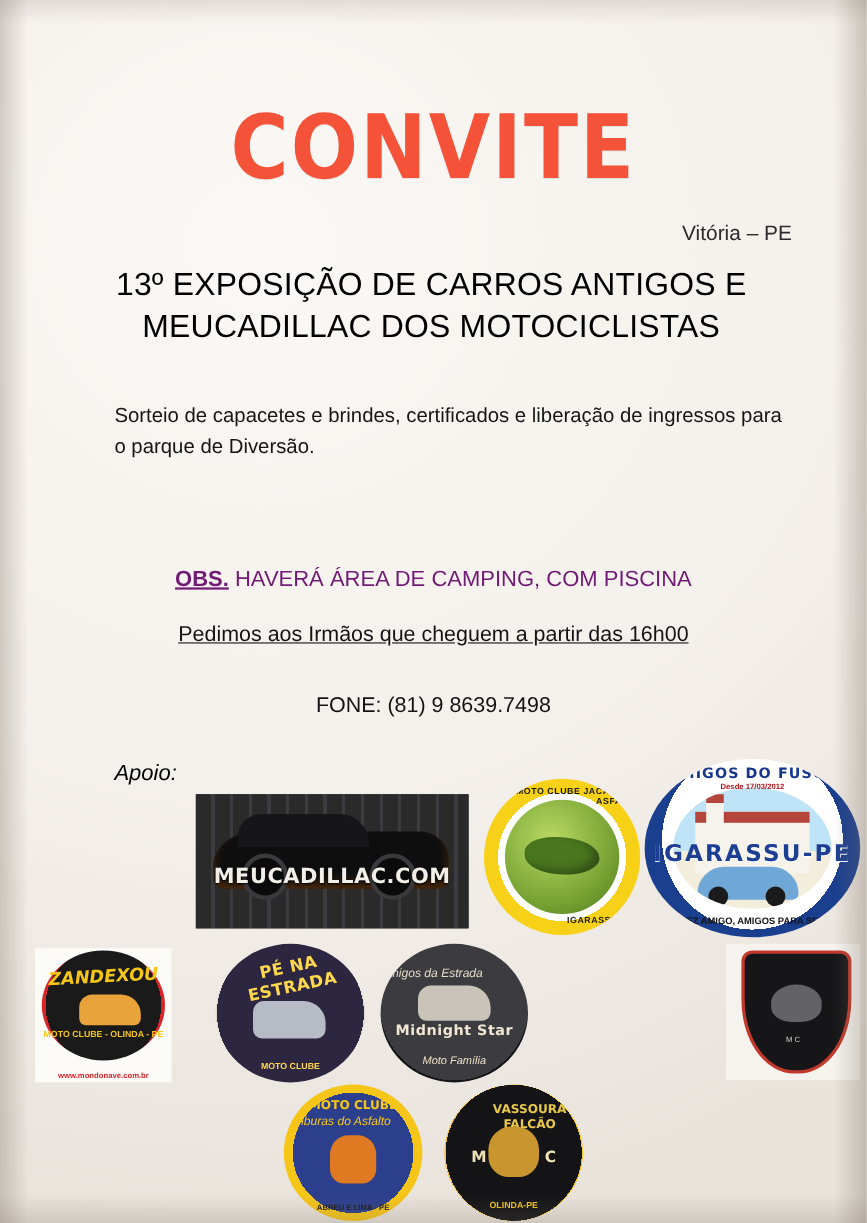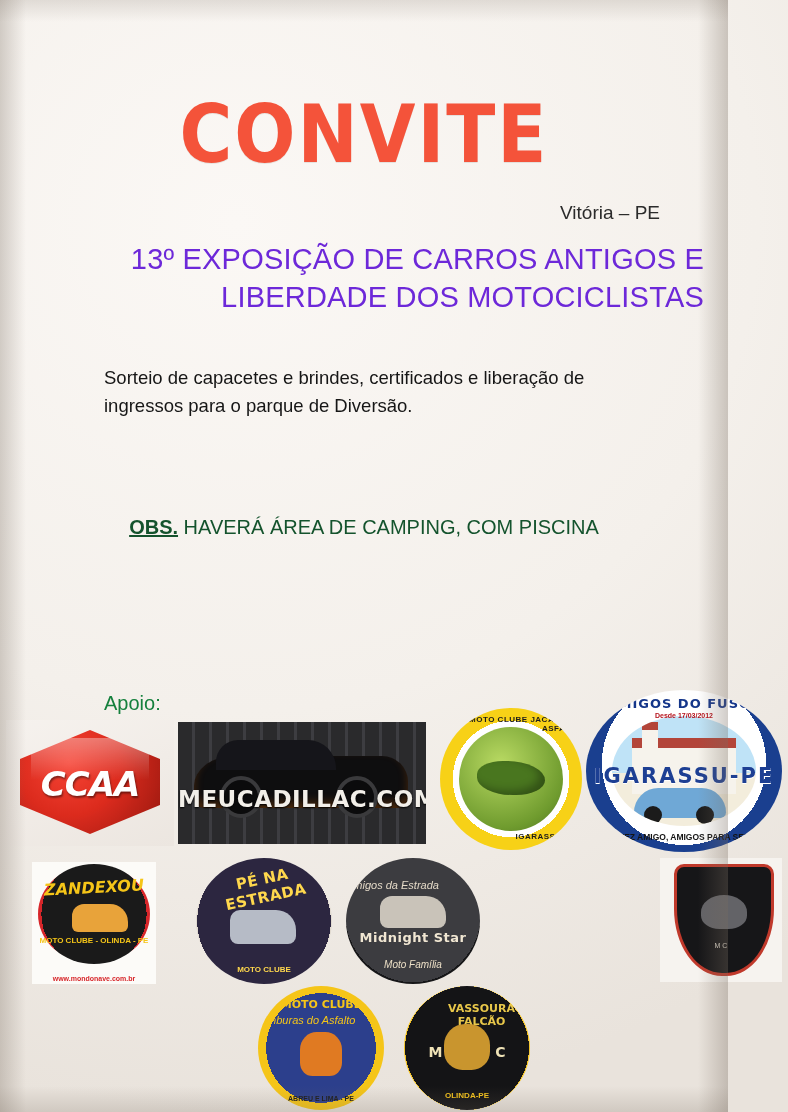--- a/index.html
+++ b/index.html
@@ -18,21 +18,21 @@
   #paper {
     position: absolute;
     inset: 0;
     background:
       radial-gradient(ellipse 120% 80% at 30% 20%, #fbf8f5 0%, #f4f0eb 55%, #e9e3dc 100%),
       linear-gradient(90deg, #e6e0d8 0%, #f7f4f0 12%, #faf8f5 55%, #efe9e2 90%, #ded7ce 100%);
   }
   #sheet {
     position: absolute;
     left: 0; top: 0;
-    width: 728px; height: 1112px;
+    width: 788px; height: 1112px;
     padding: 0;
   }
 
   .title {
     position: absolute;
     left: 0; right: 0;
     top: 92px;
     text-align: center;
     font-family: "DejaVu Sans", sans-serif;
     font-weight: 900;
@@ -47,26 +47,26 @@
     position: absolute;
     right: 68px;
     top: 202px;
     font-size: 19px;
     color: #2b2b2b;
     font-family: "Liberation Sans", sans-serif;
   }
 
   .headline {
     position: absolute;
-    left: 40px; right: 24px;
+    left: 40px; right: 44px;
     top: 240px;
-    text-align: right;
+    text-align: center;
     font-size: 29px;
     line-height: 1.32;
-    color: #6d28d9;
+    color: #000000;
     font-family: "Liberation Sans", sans-serif;
     letter-spacing: 0.2px;
   }
   .headline .l2 { display: block; }
 
   .body-text {
     position: absolute;
     left: 104px;
     right: 66px;
     top: 356px;
@@ -78,21 +78,21 @@
   }
   .body-text p { margin: 0 0 2px 0; }
   .body-text p.second { margin-top: 8px; text-align: left; }
 
   .obs {
     position: absolute;
     left: 0; right: 0;
     top: 516px;
     text-align: center;
     font-size: 20px;
-    color: #14532d;
+    color: #701a75;
   }
   .obs .u { text-decoration: underline; font-weight: bold; }
 
   .pedimos {
     position: absolute;
     left: 0; right: 0;
     top: 566px;
     text-align: center;
     font-size: 19.5px;
     color: #141414;
@@ -108,21 +108,22 @@
     color: #141414;
     line-height: 1.35;
   }
   .fone { display: block; }
 
   .apoio {
     position: absolute;
     left: 104px;
     top: 692px;
     font-size: 20px;
-    color: #15803d;
+    color: #000000;
+    font-style: italic;
   }
 
   
   .logo {
     position: absolute;
     overflow: hidden;
   }
   .logo .cap {
     position: absolute;
     left: 0; right: 0;
@@ -186,21 +187,21 @@
   #logo-cadillac .w1, #logo-cadillac .w2 {
     position: absolute; bottom: -10px; width: 34px; height: 34px;
     border-radius: 50%; background: #0b0b0c; border: 4px solid #3a3a3c;
   }
   #logo-cadillac .w1 { left: 26px; }
   #logo-cadillac .w2 { right: 30px; }
   #logo-cadillac .txt {
     position: absolute; left: 0; right: 0; top: 64px;
     text-align: center;
     font-family: "DejaVu Sans", sans-serif;
-    font-weight: 700; font-size: 23px;
+    font-weight: 700; font-size: 19px;
     color: #f2efe9;
     letter-spacing: .5px;
     text-shadow: 0 1px 2px #000;
   }
 
   #logo-jacare {
     left: 440px; top: 708px; width: 142px; height: 142px;
     border-radius: 50%;
     background: radial-gradient(circle at 50% 50%, #fff 0 58%, #f7d117 58% 86%, #2a2a2a 86% 100%);
   }
@@ -456,41 +457,39 @@
 <div id="paper"></div>
 
 <div id="sheet">
 
   <div class="title">CONVITE</div>
 
   <div class="city">Vitória – PE</div>
 
   <div class="headline">
     <span class="l1">13º EXPOSIÇÃO DE CARROS ANTIGOS E</span>
-    <span class="l2">LIBERDADE DOS MOTOCICLISTAS</span>
+    <span class="l2">MEUCADILLAC DOS MOTOCICLISTAS</span>
   </div>
 
   <div class="body-text">
     <p class="second">Sorteio de capacetes e brindes, certificados e liberação de ingressos para o parque de Diversão.</p>
   </div>
 
   <div class="obs">
     <span class="u">OBS.</span><span> HAVERÁ ÁREA DE CAMPING, COM PISCINA</span>
   </div>
 
+  <div class="pedimos">Pedimos aos Irmãos que cheguem a partir das 16h00</div>
 
   <div class="producao">
+    <span class="fone">FONE: (81) 9 8639.7498</span>
   </div>
 
   <div class="apoio">Apoio:</div>
 
-  <div class="logo" id="logo-ccaa">
-    <div class="shape"></div>
-    <div class="txt">CCAA</div>
-  </div>
 
   <div class="logo" id="logo-cadillac">
     <div class="bg"></div>
     <div class="car">
       <div class="w1"></div>
       <div class="w2"></div>
     </div>
     <div class="txt">MEUCADILLAC.COM</div>
   </div>
 

